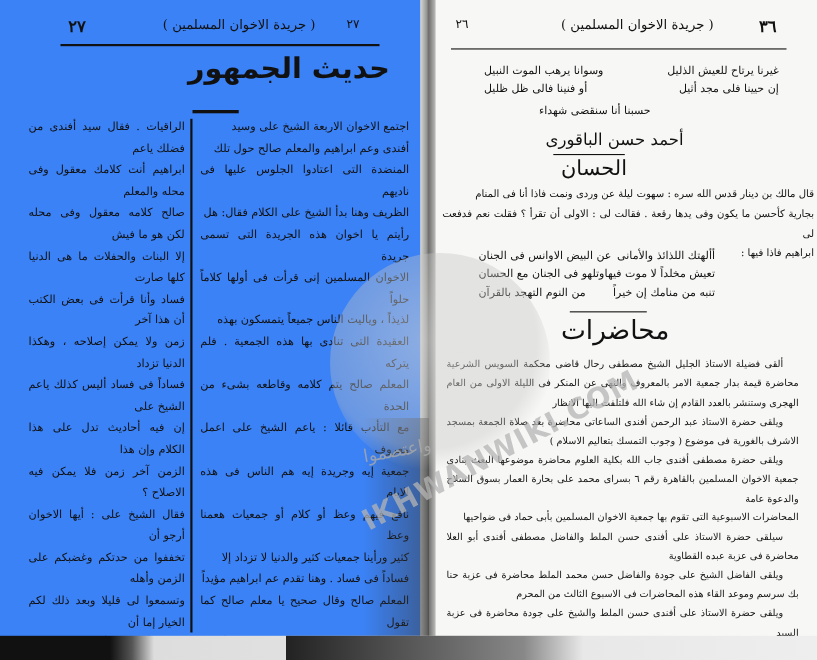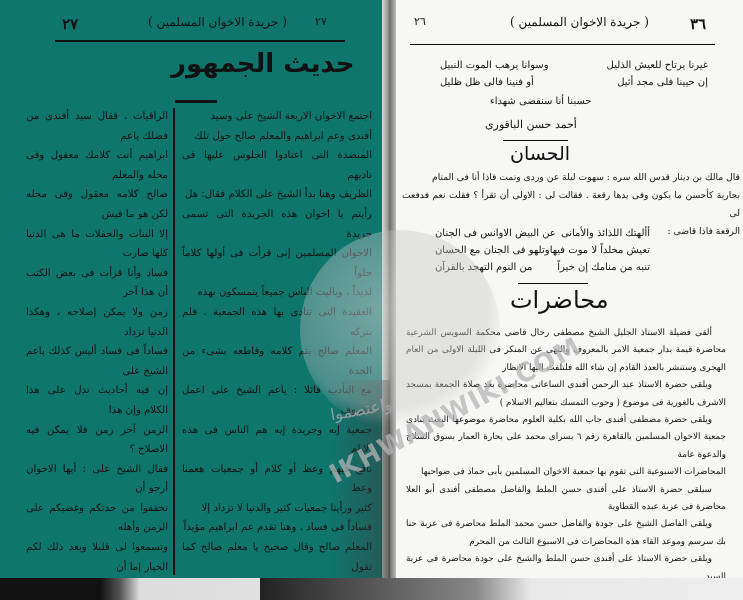--- a/index.html
+++ b/index.html
@@ -1,18 +1,18 @@
 <!DOCTYPE html>
 <html><head>
 <meta charset="utf-8">
 <style>
   html,body{margin:0;padding:0;}
   body{width:743px;height:600px;overflow:hidden;background:#f2f2f0;position:relative;
        font-family:"DejaVu Serif", serif;color:#111;}
-  .page{position:absolute;top:0;height:600px;background:#0f766e;overflow:hidden;}
+  .page{position:absolute;top:0;height:600px;background:#3b82f6;overflow:hidden;}
   .page.left{left:0;width:390px;}
   .page.right{left:390px;width:353px;background:#f7f7f5;}
   .spine{position:absolute;left:382px;top:0;width:14px;height:600px;
          background:linear-gradient(90deg,#d8d8d6,#9a9a98 40%,#6d6d6b 55%,#bdbdbb);}
   .spine-shadow{position:absolute;left:330px;top:380px;width:60px;height:220px;
          background:linear-gradient(90deg,rgba(0,0,0,0),rgba(60,60,60,.55));}
   .header{position:absolute;top:15px;font-size:12px;direction:rtl;}
   .rule{position:absolute;height:2px;background:#111;}
   .title{position:absolute;direction:rtl;font-family:"DejaVu Sans",sans-serif;font-weight:bold;}
   .col{position:absolute;direction:rtl;text-align:justify;font-size:10.2px;line-height:19.6px;}
@@ -90,29 +90,29 @@
     <div class="verse">
       <span>غيرنا يرتاح للعيش الذليل</span>
       <span>وسوانا يرهب الموت النبيل</span>
     </div>
     <div class="verse">
       <span>إن حيينا فلى مجد أثيل</span>
       <span>أو فنينا فالى ظل ظليل</span>
     </div>
   </div>
   <div style="position:absolute;left:100px;top:95px;font-size:10px;direction:rtl;">حسبنا أنا سنقضى شهداء</div>
-  <div style="position:absolute;left:95px;top:118px;font-size:11px;direction:rtl;">أحمد حسن الباقورى</div>
+  <div style="position:absolute;left:106px;top:118px;font-size:15px;direction:rtl;">أحمد حسن الباقورى</div>
 
   <div class="rule" style="left:113px;top:140px;width:65px;height:1px;"></div>
   <div class="title" style="left:120px;top:142px;font-size:19px;font-weight:normal;">الحسان</div>
 
   <div class="col" style="left:12px;top:168px;width:338px;font-size:9.2px;line-height:18px;">
     <p>قال مالك بن دينار قدس الله سره : سهوت ليلة عن وردى ونمت فاذا أنا فى المنام</p>
     <p>بجارية كأحسن ما يكون وفى يدها رقعة . فقالت لى : الاولى أن تقرأ ؟ فقلت نعم فدفعت لى</p>
-    <p>الرقعة فاذا قاضى :</p>
+    <p>ابراهيم فاذا فيها :</p>
   </div>
 
   <div style="position:absolute;left:45px;top:224px;width:215px;">
     <div class="verse">
       <span>أألهتك اللذائذ والأمانى</span>
       <span>عن البيض الاوانس فى الجنان</span>
     </div>
     <div class="verse">
       <span>تعيش مخلداً لا موت فيها</span>
       <span>وتلهو فى الجنان مع الحسان</span>

